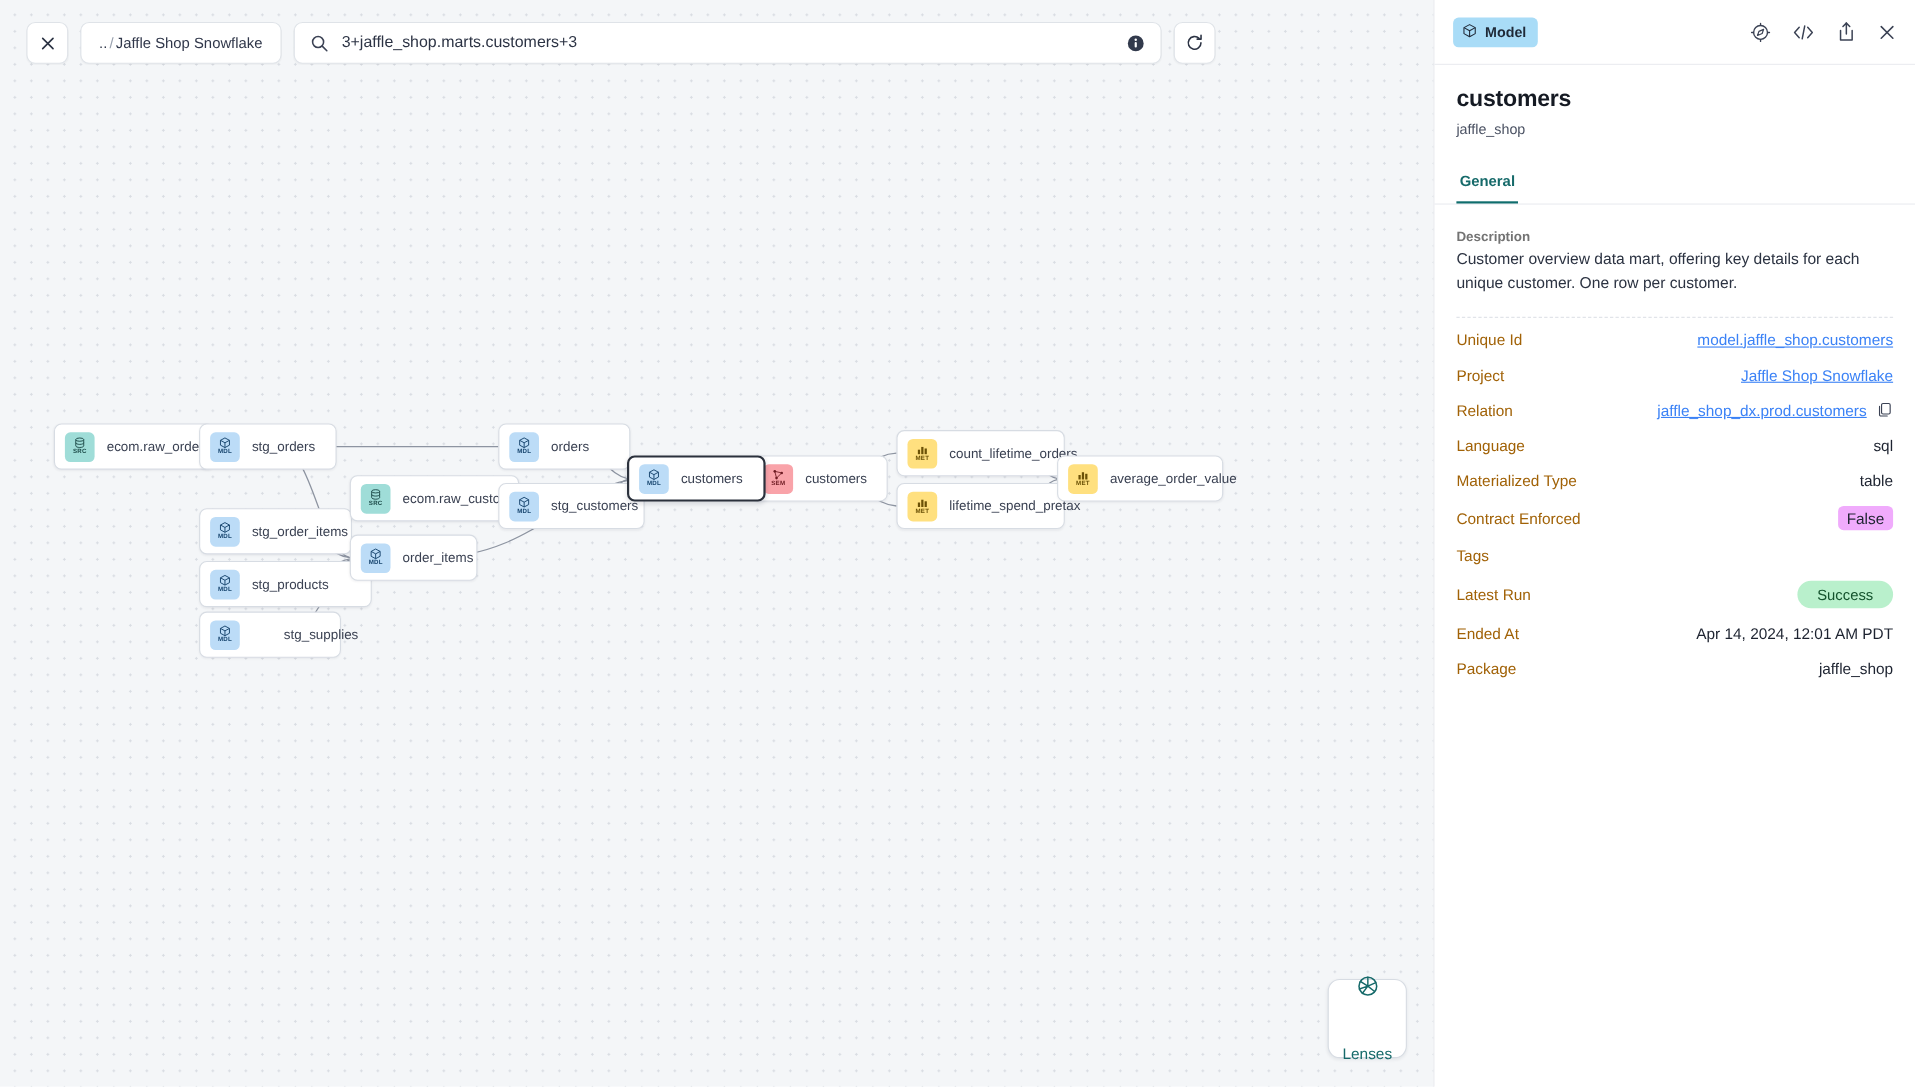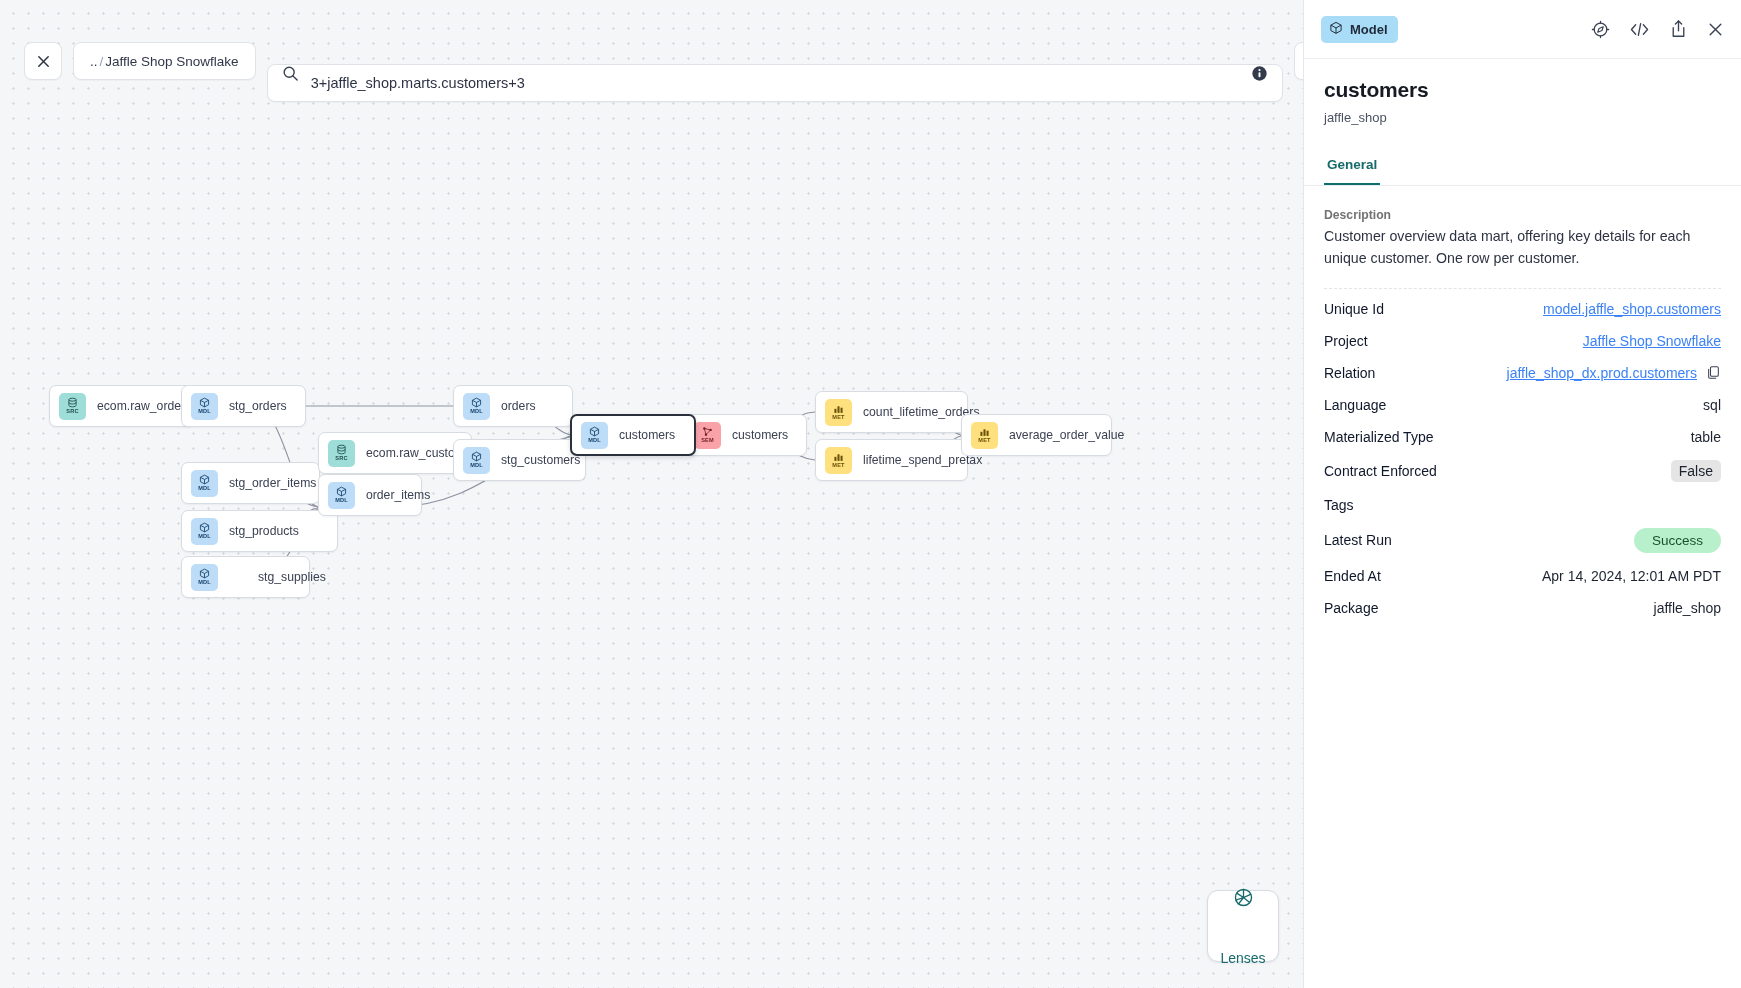--- a/index.html
+++ b/index.html
@@ -47,28 +47,27 @@
     display: flex; align-items: center;
     padding: 0 16px;
     font-size: 13.5px; color: #30374a;
     cursor: pointer;
     white-space: nowrap;
     box-shadow: 0 1px 1px rgba(16,24,40,.03);
   }
   .tb-crumb .crumb-sep { color: #98a0ae; margin: 0 2px; }
   .search-wrap {
     position: relative;
-    height: 38px; width: 1016px;
+    height: 38px; width: 789px;
     background: #ffffff;
     border: 1px solid #dfe3e8;
     border-radius: 8px;
-    display: flex; 
+    display: flex; align-items: center;
     padding: 0 14px;
     box-shadow: 0 1px 1px rgba(16,24,40,.03);
-    margin-top: 44px;
   }
   .search-wrap .s-icon { flex: 0 0 auto; margin-right: 12px; display:flex; }
   .search-input {
     flex: 1 1 auto;
     border: none; outline: none;
     font-family: "Liberation Sans", sans-serif;
     font-size: 14.5px; color: #2c3344;
     background: transparent;
   }
   .search-input::placeholder { color: #9aa2b0; }
@@ -197,25 +196,25 @@
   .divider {
     margin: 18px 0 4px 0;
     border-top: 1px dashed #e1e4e9;
   }
 
   .prop {
     display: flex; align-items: center; justify-content: space-between;
     min-height: 32px;
     padding: 7px 0;
   }
-  .prop .k { font-size: 14px; color: #0f172a; }
+  .prop .k { font-size: 14px; color: #a16207; }
   .prop .v { font-size: 14px; color: #1d2330; text-align: right; display:flex; align-items:center; gap:9px;}
   .prop .v a { color: #3b82f6; text-decoration: underline; cursor: pointer; }
   .chip-gray {
-    background: #e5e5e5;
+    background: #f0abfc;
     border-radius: 5px;
     padding: 3px 8px;
     font-size: 14px; color: #1d2330;
   }
   .pill-success {
     background: #b9f0cc;
     color: #14532d;
     border-radius: 999px;
     padding: 5px 18px;
     font-size: 13.5px;
@@ -364,21 +363,21 @@
                 <svg width="11" height="11" viewBox="0 0 14 14">
                   <ellipse cx="7" cy="3.4" rx="4.6" ry="1.9" stroke="#1d4b49" stroke-width="1.1" fill="none"></ellipse>
                   <path d="M2.4 3.4 L2.4 10.6 C2.4 11.6 4.5 12.5 7 12.5 C9.5 12.5 11.6 11.6 11.6 10.6 L11.6 3.4" stroke="#1d4b49" stroke-width="1.1" fill="none"></path>
                   <path d="M2.4 7 C2.4 8 4.5 8.9 7 8.9 C9.5 8.9 11.6 8 11.6 7" stroke="#1d4b49" stroke-width="1.1" fill="none"></path>
                 </svg>
               </span>
               <span class="bl">SRC</span>
             </span>
             <span class="nlabel">ecom.raw_customers</span>
           </div>
-          <div class="node" style="left: 318px; top: 474px; width: 104px;">
+          <div class="node" style="left: 318px; top: 486px; width: 116px;">
             <span class="badge mdl">
               <span class="bi">
                 <svg width="11" height="11" viewBox="0 0 14 14">
                   <path d="M7 1.4 L12.2 4.2 L12.2 9.8 L7 12.6 L1.8 9.8 L1.8 4.2 Z" stroke="#17456e" stroke-width="1.1" fill="none" stroke-linejoin="round"></path>
                   <path d="M1.8 4.2 L7 7 L12.2 4.2 M7 7 L7 12.6" stroke="#17456e" stroke-width="1.1" fill="none"></path>
                 </svg>
               </span>
               <span class="bl">MDL</span>
             </span>
             <span class="nlabel">order_items</span>

